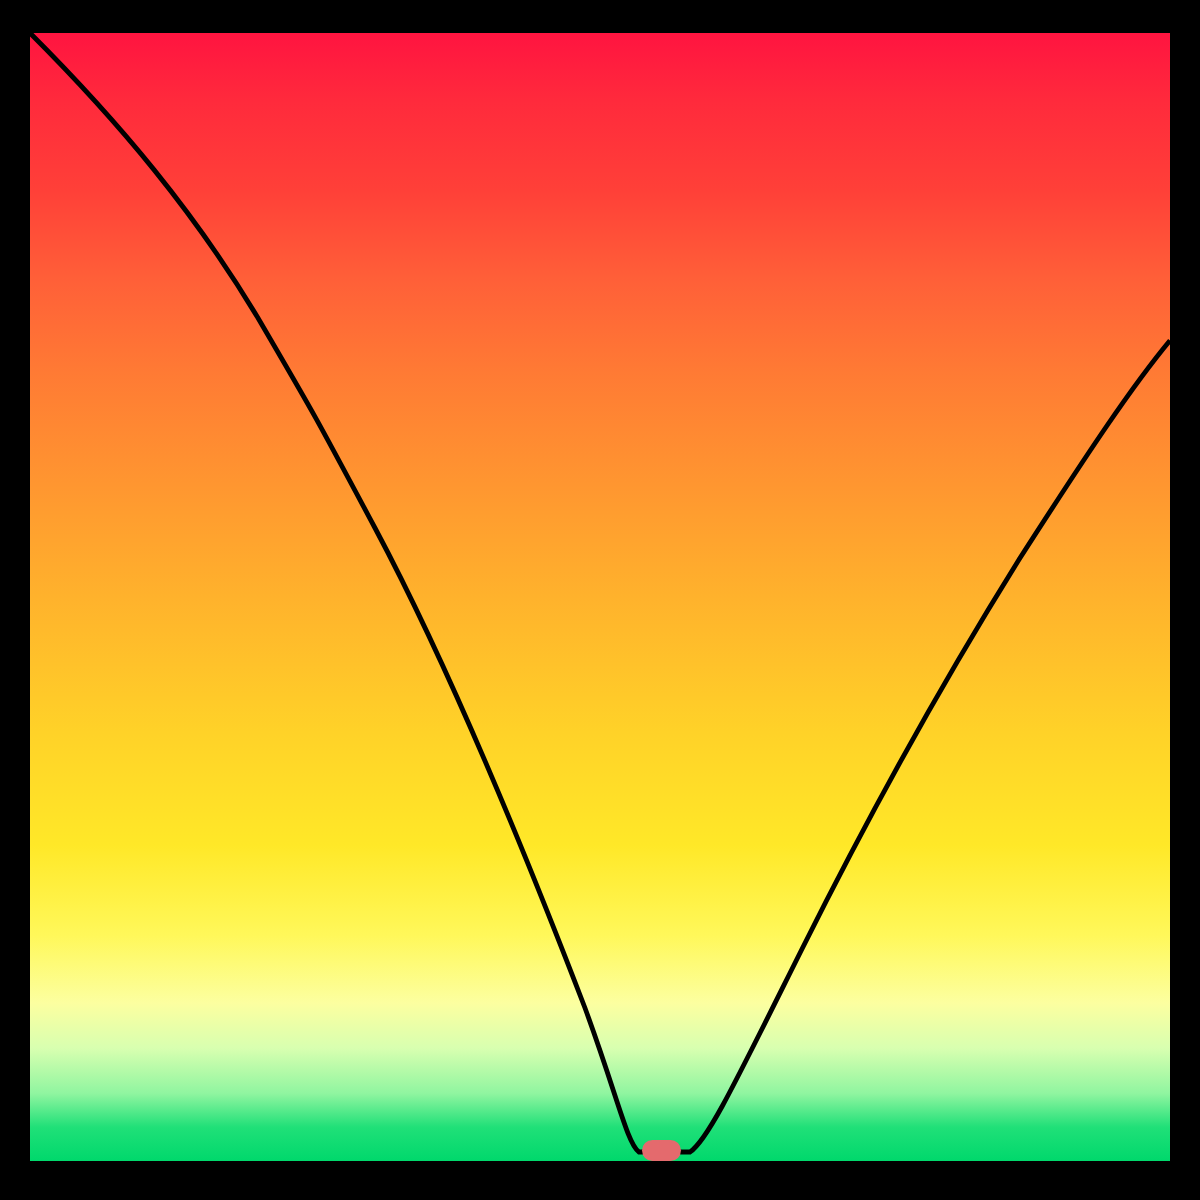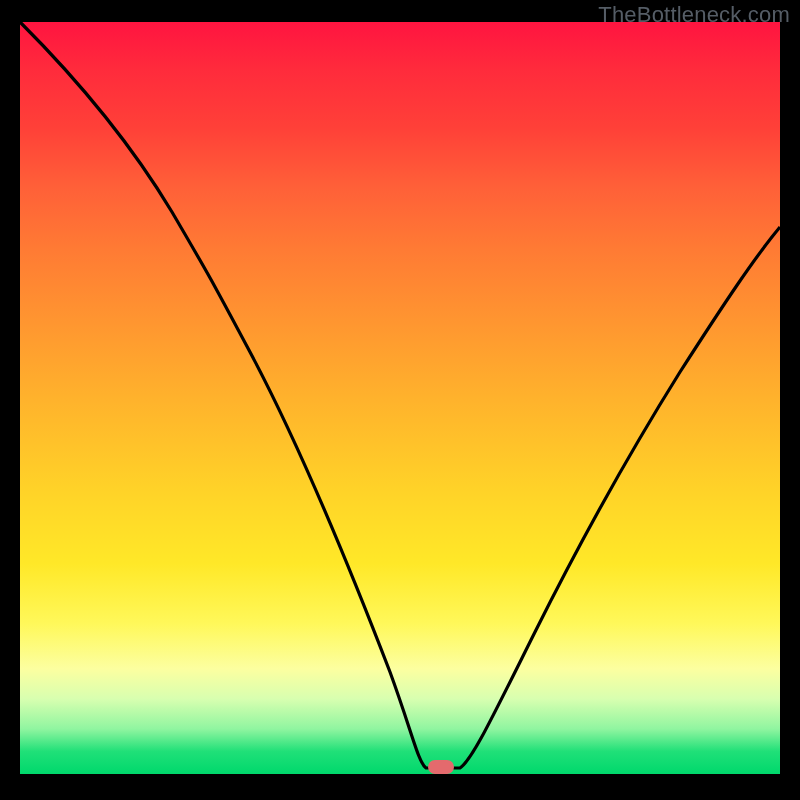--- a/index.html
+++ b/index.html
@@ -65,21 +65,20 @@
     height: 14px;
     border-radius: 8px;
     background: #e46a6d;
   }
 </style>
 </head>
 <body>
 
 <div class="frame">
 
-  <div class="watermark">TheBottleneck.com</div>
 
   <div class="plot">
 
     <svg class="curve" viewBox="0 0 760 752" preserveAspectRatio="none">
 
       <path d="M 0 0
                C 60 60, 110 120, 152 190
                C 190 255, 190 255, 230 330
                C 270 405, 320 520, 370 650
                C 392 710, 398 740, 406 746

